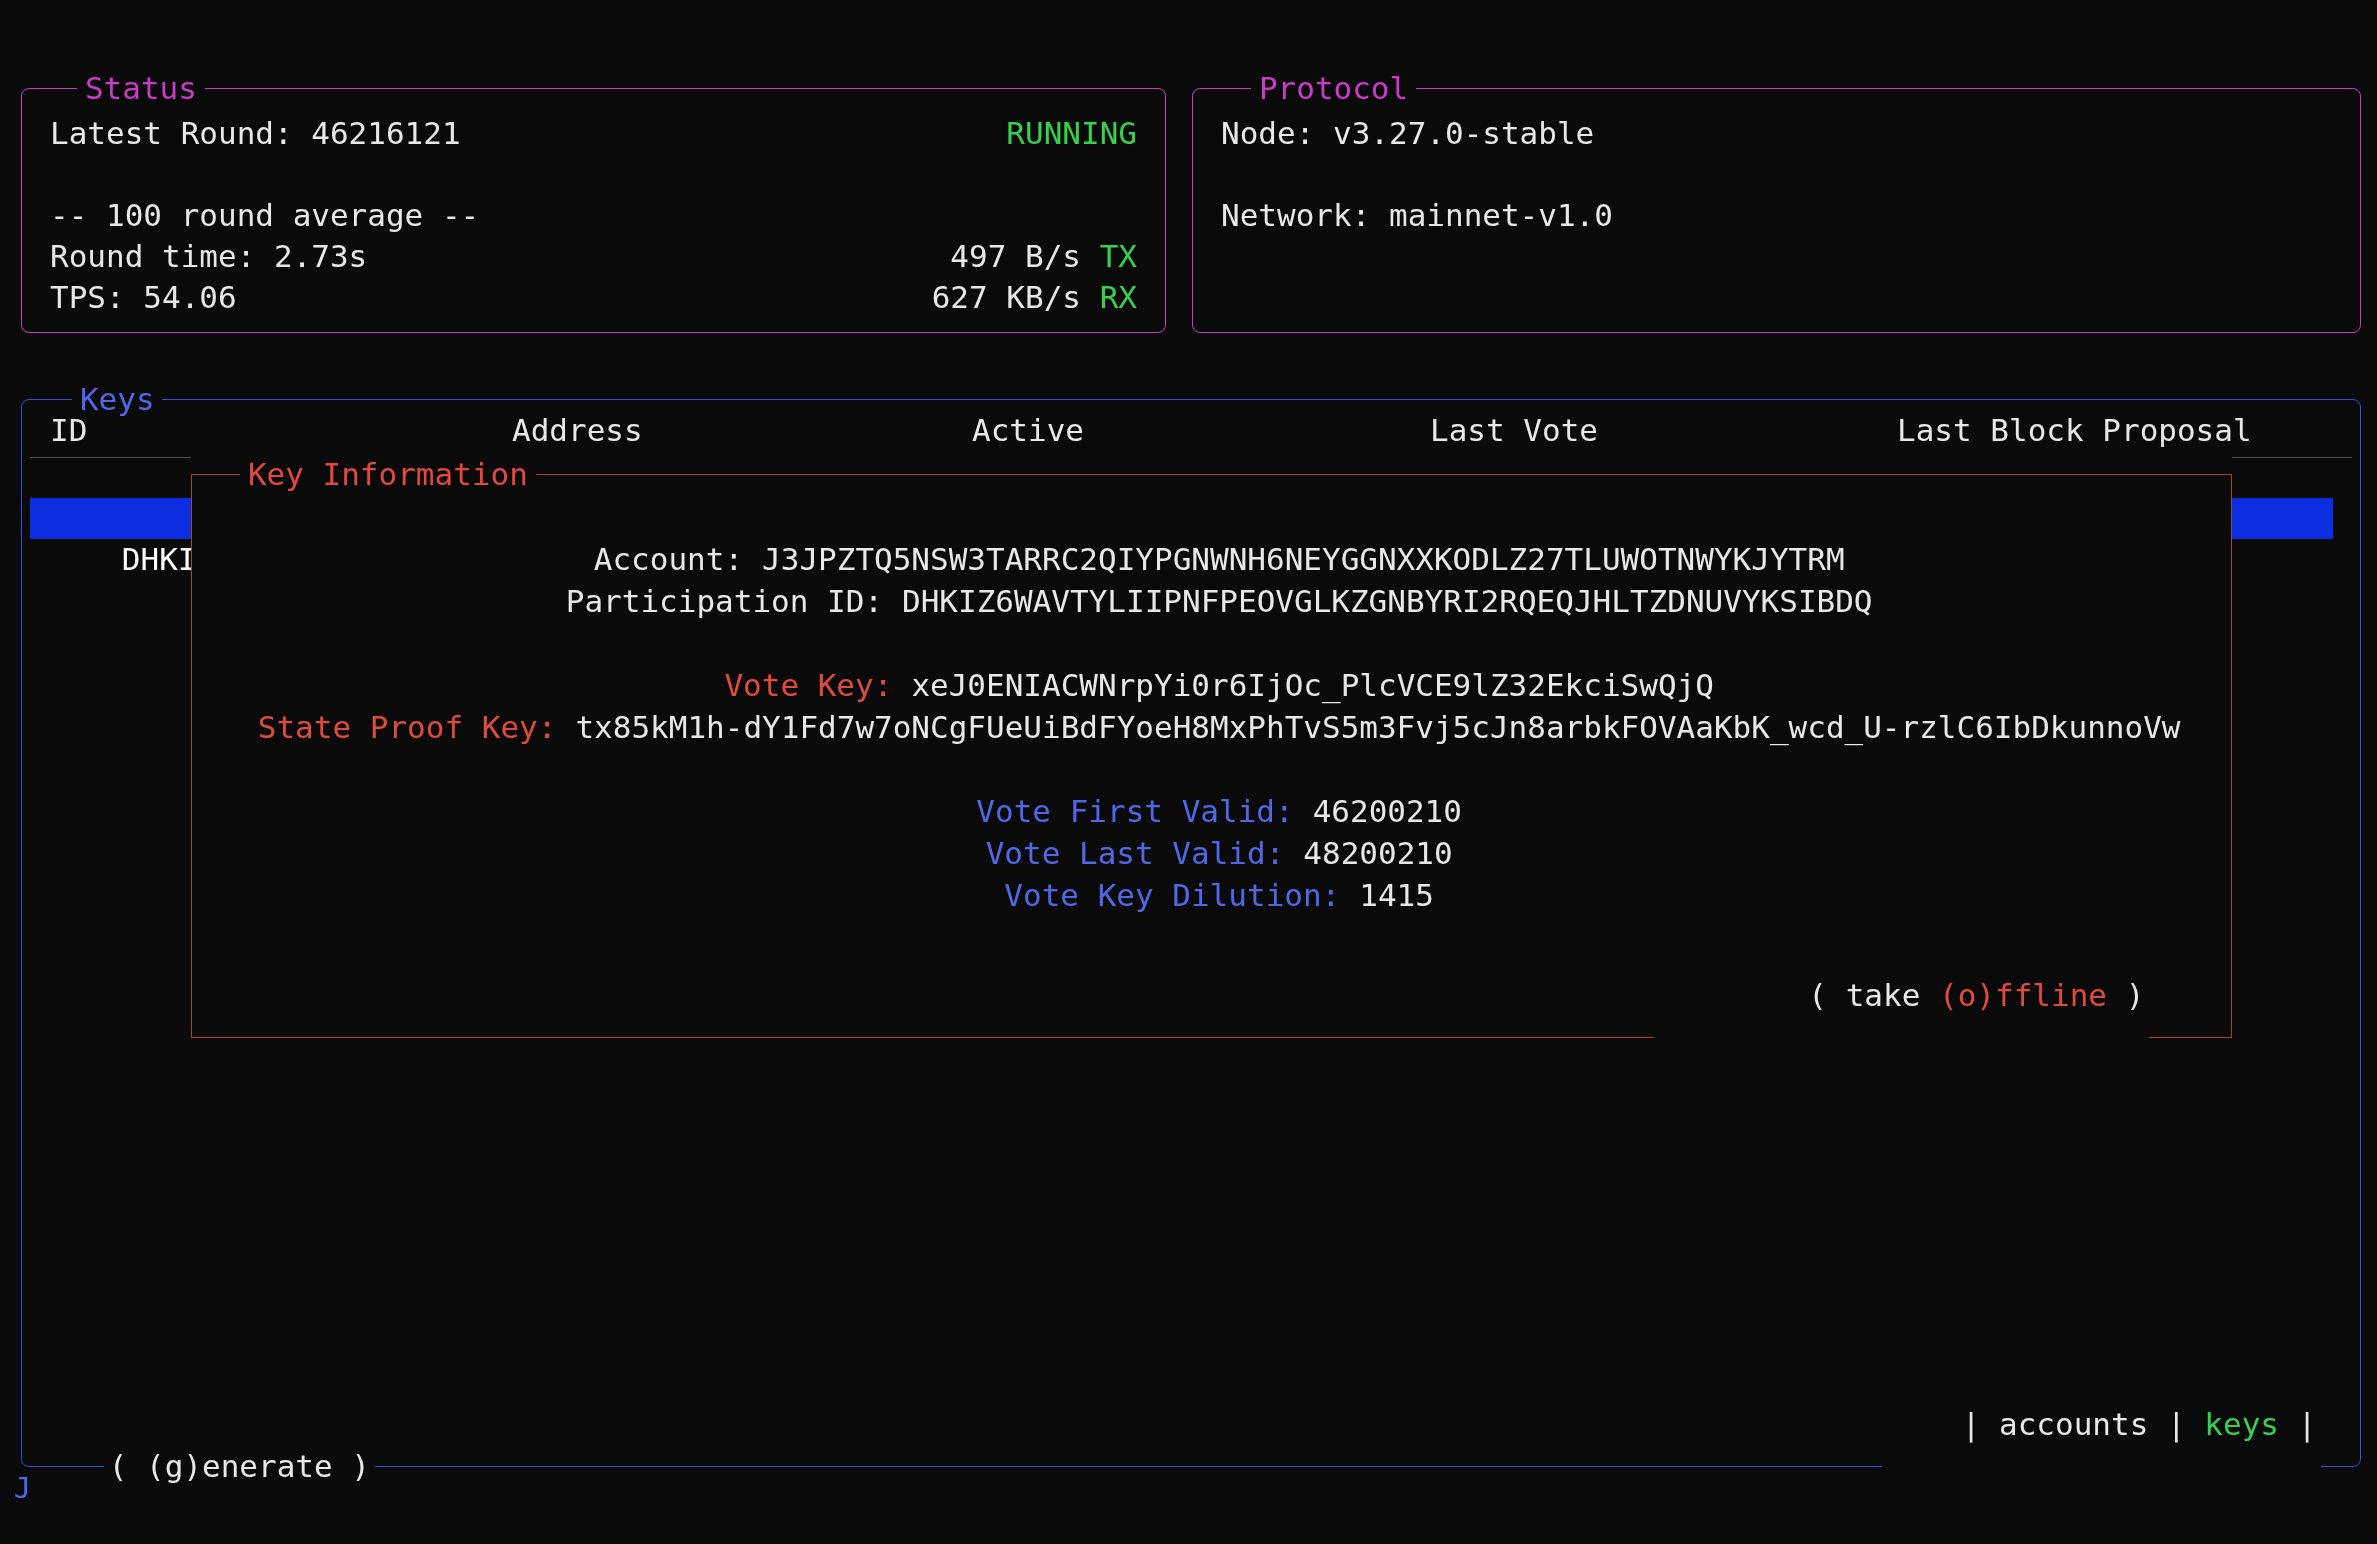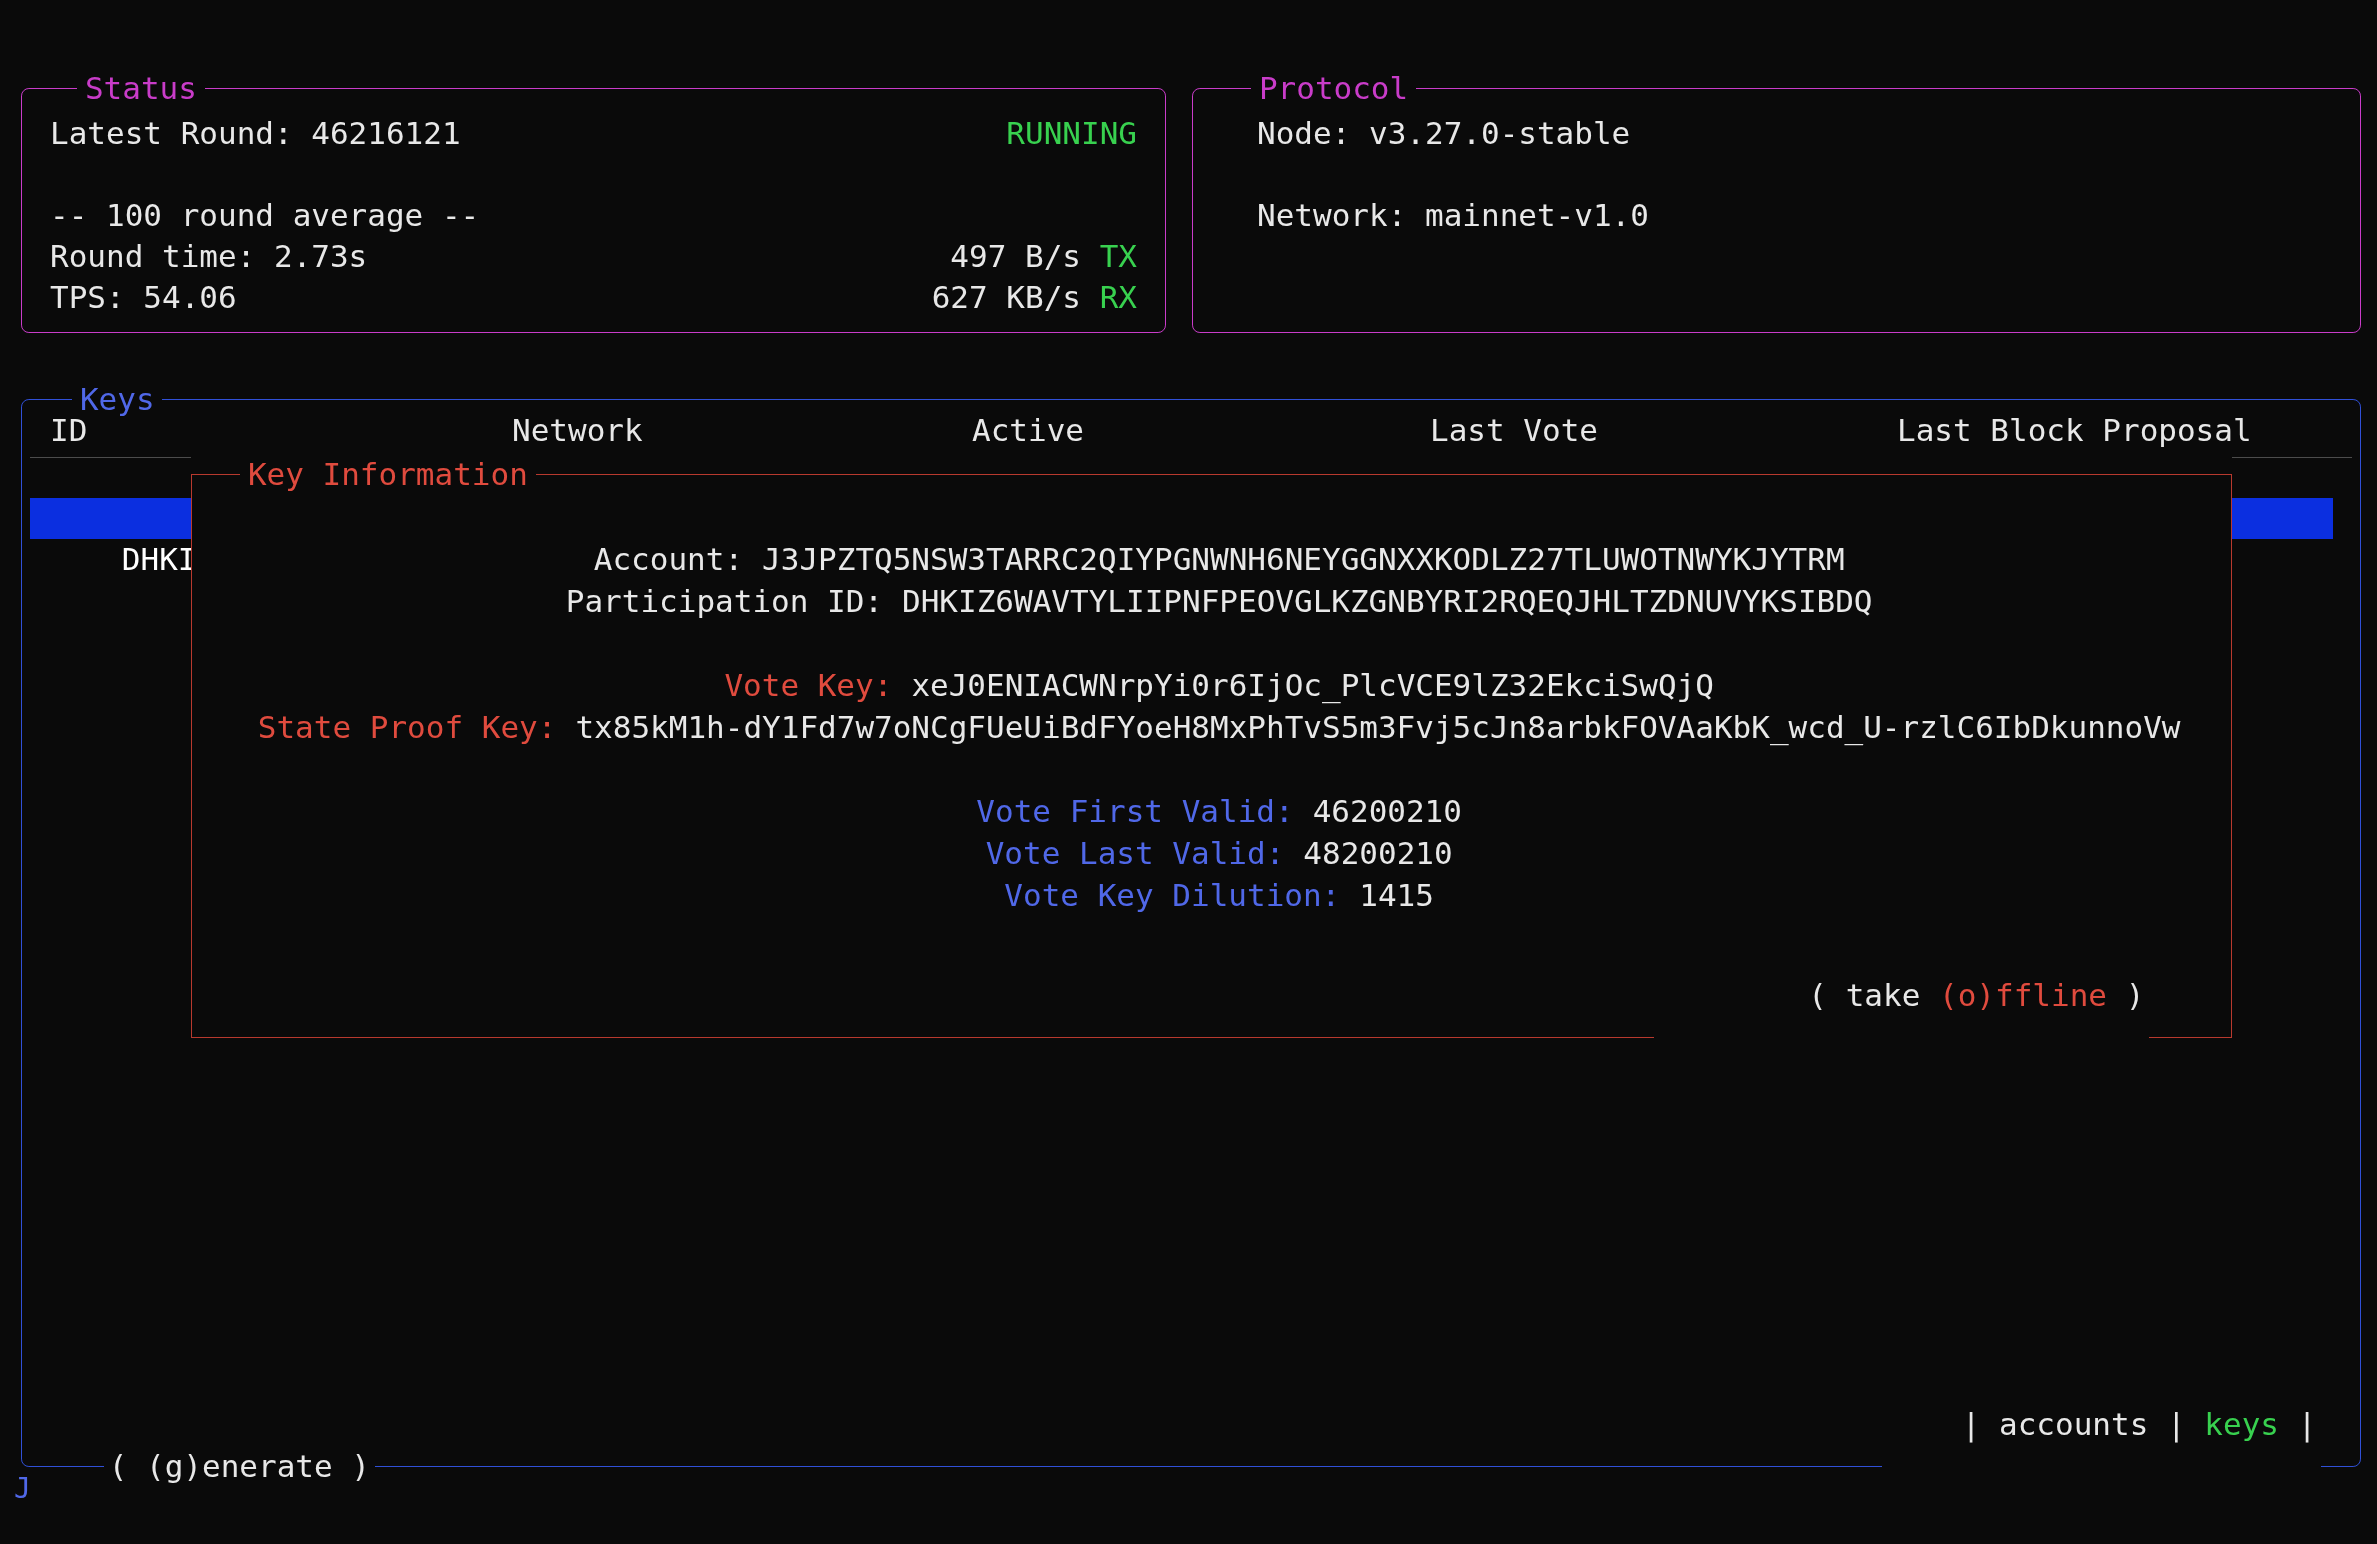--- a/index.html
+++ b/index.html
@@ -19,21 +19,21 @@
     position: absolute; top: -23px; background: var(--bg, #0a0a0a);
     padding: 0 7.9px; line-height: 44px; white-space: pre;
   }
 
   .rows { padding: 23.6px 28px 0 28px; }
   .row { height: 41px; display: flex; justify-content: space-between; align-items: center; white-space: pre; }
 
   #status { left: 21px; top: 88px; width: 1145px; height: 245px; border-color: var(--magenta, #c93cc9); }
   #status .panel-title { left: 55px; color: var(--magenta, #c93cc9); }
 
-  #protocol { left: 1192px; top: 88px; width: 1169px; height: 245px; border-color: var(--magenta, #c93cc9); padding-left: 36px; }
+  #protocol { left: 1192px; top: 88px; width: 1169px; height: 245px; border-color: var(--magenta, #c93cc9); }
   #protocol .panel-title { left: 58px; color: var(--magenta, #c93cc9); }
 
   #keys { left: 21px; top: 399px; width: 2340px; height: 1068px; border-color: var(--blue, #3050d8); padding-left: 25px; }
   #keys .panel-title { left: 50px; color: var(--blue_label, #5068e8); }
 
   .col-header { position: absolute; top: 10.2px; line-height: 41px; white-space: pre; }
   .h0 { left: 28px; } .h1 { left: 490px; } .h2 { left: 950px; } .h3 { left: 1408px; } .h4 { left: 1875px; }
 
   #header-sep { position: absolute; top: 57px; left: 7.9px; right: 7.9px; border-top: 1.6px solid var(--separator, #4c4c4c); }
 
@@ -106,21 +106,21 @@
       <span>Network: mainnet-v1.0</span>
     </div>
     <div class="row"></div>
   </div>
 </div>
 
 <div class="panel" id="keys">
   <span class="panel-title">Keys</span>
 
   <span class="col-header h0">ID</span>
-  <span class="col-header h1">Network</span>
+  <span class="col-header h1">Address</span>
   <span class="col-header h2">Active</span>
   <span class="col-header h3">Last Vote</span>
   <span class="col-header h4">Last Block Proposal</span>
 
   <div id="header-sep"></div>
 
   <div id="selected-row">
     <span>DHKIZ6W</span>
   </div>
 

